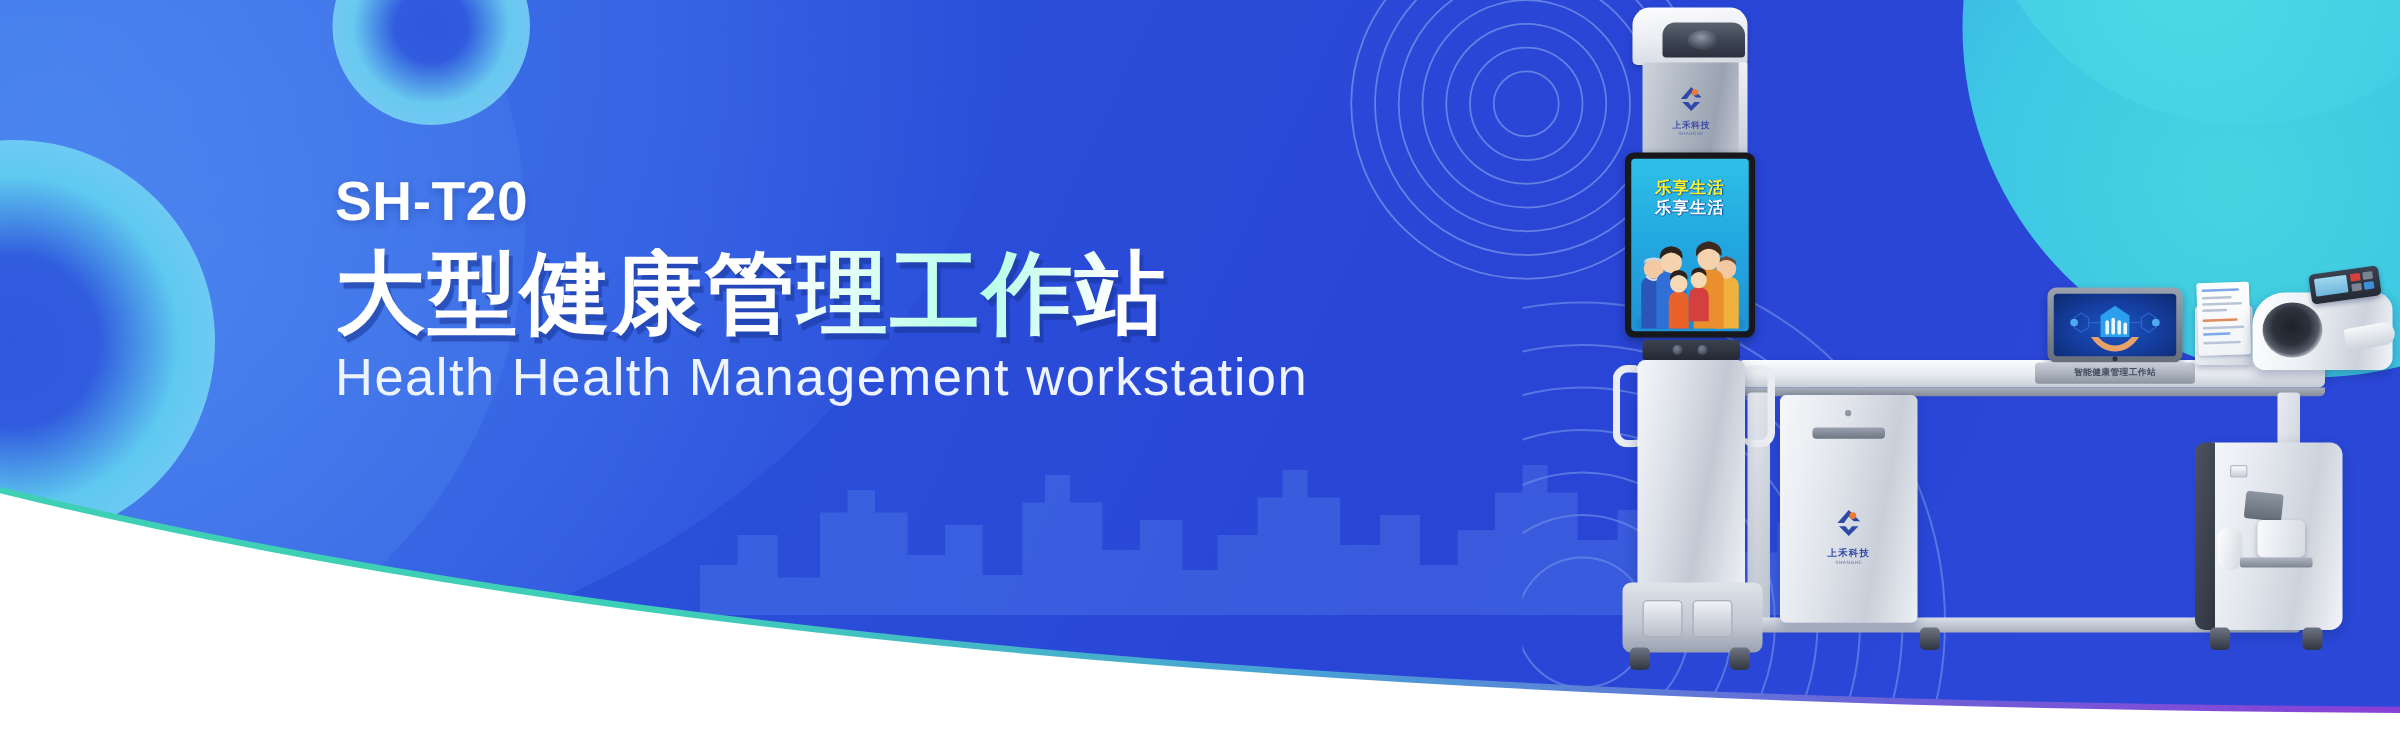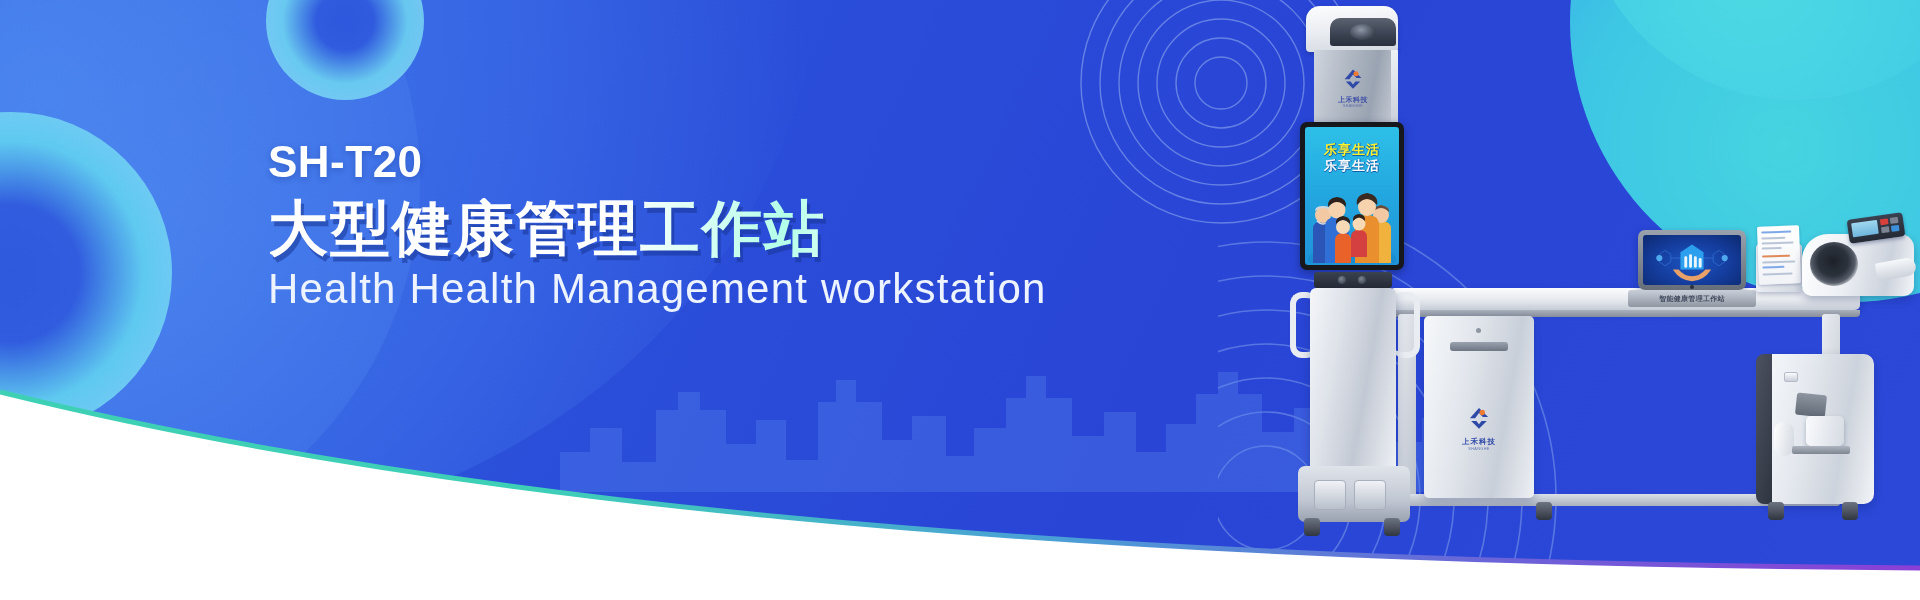--- a/index.html
+++ b/index.html
@@ -81,21 +81,21 @@
     z-index:6;
   }
   .model{
     font-size:44px;font-weight:700;color:#ffffff;
     letter-spacing:.5px;
     text-shadow:0 2px 6px rgba(12,38,120,.30);
     margin:0 0 14px 0;
     line-height:1;
   }
   .headline{
-    font-size:60px;
+    font-size:72px;
     font-weight:900;
     line-height:1.04;
     margin:0 0 6px 0;
     letter-spacing:2px;
     background:linear-gradient(98deg,#ffffff 0%,#ffffff 44%,#d6fff3 56%,#b4ffe9 66%,#ffffff 80%,#ffffff 100%);
     -webkit-background-clip:text;
     background-clip:text;
     color:transparent;
     -webkit-text-fill-color:transparent;
     filter:drop-shadow(3px 5px 0 rgba(24,52,150,.55));

